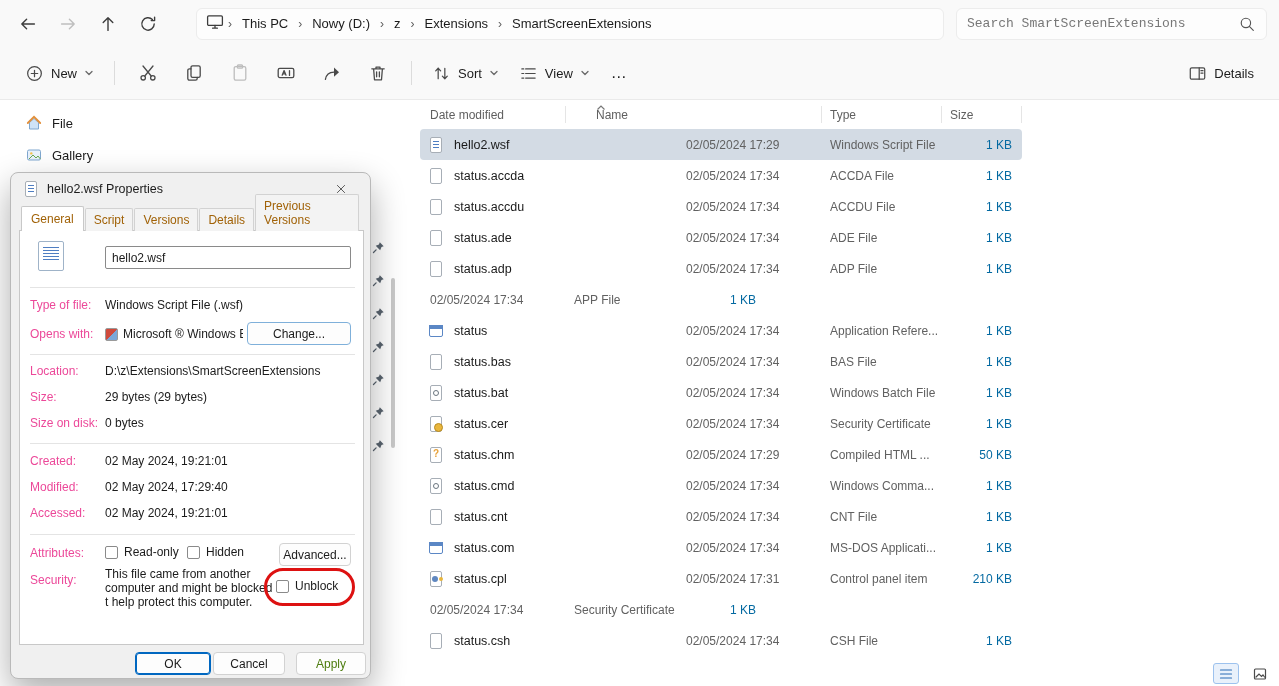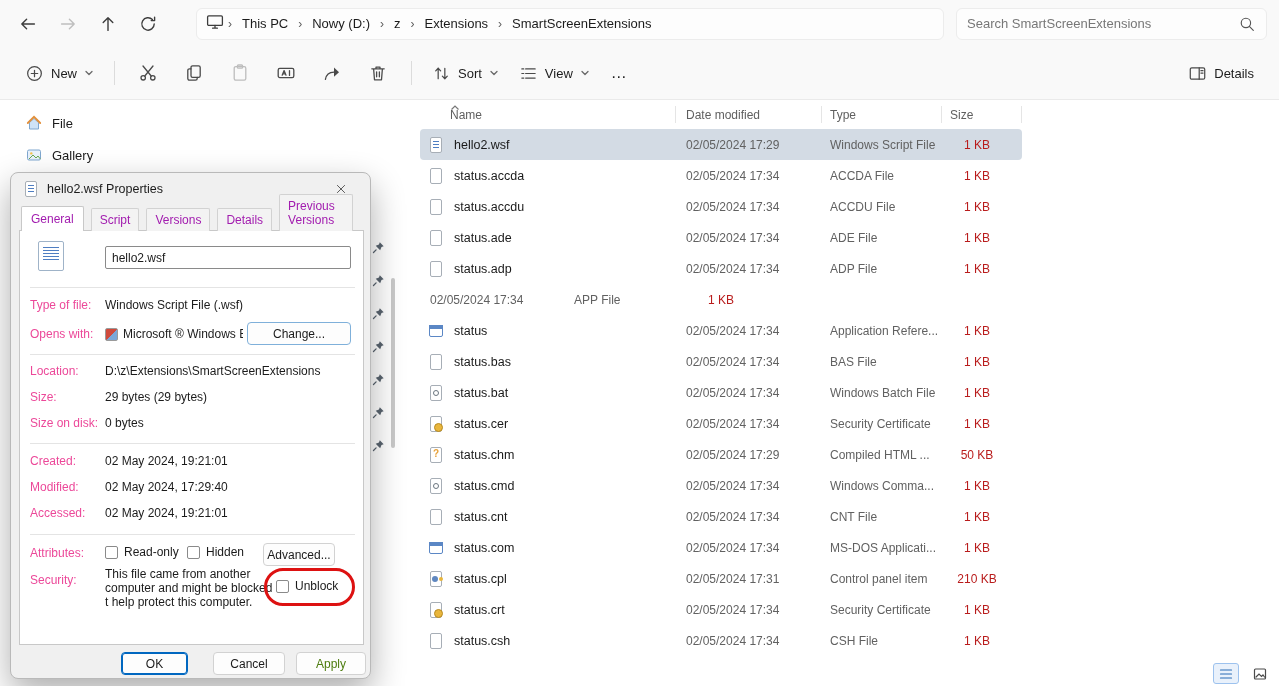--- a/index.html
+++ b/index.html
@@ -13,21 +13,21 @@
   .navbtn{width:40px;height:34px;border-radius:4px;display:flex;align-items:center;justify-content:center;flex:none;cursor:pointer}
   .navbtn svg{stroke:#3d3d3d;fill:none;stroke-width:1.4;stroke-linecap:round;stroke-linejoin:round}
   .navbtn.disabled svg{stroke:#bfbfbf}
   .addrbar{flex:none;width:748px;height:32px;margin-left:28px;background:#fdfdfd;border:1px solid #ececec;
            border-radius:6px;display:flex;align-items:center;padding:0 8px;gap:2px;overflow:hidden}
   .crumb{font-size:13px;padding:3px 7px;border-radius:4px;white-space:nowrap;cursor:pointer}
   .chev{color:#5d5d5d;font-size:12px;padding:0 1px}
   .bcicon svg{stroke:#3d3d3d;fill:none;stroke-width:1.3;stroke-linecap:round}
   .searchbar{margin-left:12px;flex:1;height:32px;background:#fdfdfd;border:1px solid #ececec;border-radius:6px;
              display:flex;align-items:center;padding:0 10px;margin-right:4px;gap:8px}
-  .searchbar input{border:0;outline:0;background:transparent;flex:1;font-size:13px;font-family:Liberation Sans, sans-serif;color:#1b1b1b}
+  .searchbar input{border:0;outline:0;background:transparent;flex:1;font-size:13px;font-family:Liberation Mono, monospace;color:#1b1b1b}
   .searchbar input::placeholder{color:#777}
   .searchbar svg{stroke:#555;fill:none;stroke-width:1.3;stroke-linecap:round}
 
   
   .toolbar{position:absolute;left:0;top:47px;width:1279px;height:53px;background:#f9f9f9;
            border-bottom:1px solid #eaeaea;display:flex;align-items:center;padding:0 16px;gap:2px}
   .tbtn{display:flex;align-items:center;gap:7px;padding:7px 9px;border-radius:4px;font-size:13px;cursor:pointer;white-space:nowrap}
   .tbtn svg,.iconbtn svg{stroke:#4a4a4a;fill:none;stroke-width:1.3;stroke-linecap:round;stroke-linejoin:round}
   .iconbtn{width:44px;height:36px;display:flex;align-items:center;justify-content:center;border-radius:4px;cursor:pointer}
   .iconbtn.disabled svg{stroke:#bdbdbd}
@@ -54,21 +54,21 @@
   .h-type{width:120px;padding-left:8px}
   .h-size{width:80px;padding-left:8px}
   .sortcaret{position:absolute;left:30px;top:0}
   .sortcaret svg{stroke:#777;fill:none;stroke-width:1.2}
   .rows{position:absolute;left:420px;top:129px;width:602px}
   .row{display:flex;height:31px;align-items:center;border-radius:4px;cursor:pointer}
   .row.sel{background:#d3dbe4}
   .c-name{width:256px;display:flex;align-items:center;gap:10px;padding-left:8px;font-size:12.5px;color:#191919;overflow:hidden;white-space:nowrap}
   .c-mod{width:146px;font-size:12px;color:#616161;padding-left:10px}
   .c-type{width:120px;font-size:12px;color:#616161;padding-left:8px;overflow:hidden;white-space:nowrap}
-  .c-size{width:80px;font-size:12px;color:#b91c1c;text-align:center;padding-right:10px}
+  .c-size{width:80px;font-size:12px;color:#0369a1;text-align:right;padding-right:10px}
 
   
   .ic{width:16px;height:16px;position:relative;display:inline-block;flex:none}
   .ic::before{content:"";position:absolute;left:2px;right:2px;top:0;bottom:0;background:#fff;
               border:1px solid #a7aeb6;border-radius:2px}
   .ic-wsf::after{content:"";position:absolute;left:5px;right:5px;top:4px;height:8px;
                  background:repeating-linear-gradient(#4f7ec2 0 1px,transparent 1px 3px)}
   .ic-cert::after,.ic-crt::after{content:"";position:absolute;right:1px;bottom:0;width:7px;height:7px;border-radius:50%;
                  background:#e9b63c;border:1px solid #b78b22}
   .ic-chm::after{content:"?";position:absolute;left:0;right:0;top:1px;text-align:center;font-size:10px;font-weight:bold;color:#e8a33c}
@@ -88,42 +88,42 @@
 
   
   .dialog{position:absolute;left:10px;top:172px;width:361px;height:507px;background:#f0f0f0;
           border:1px solid #b9b9b9;border-radius:8px;box-shadow:0 14px 34px rgba(0,0,0,.32);z-index:10;font-size:12px}
   .dlg-title{height:32px;display:flex;align-items:center;padding:0 12px;gap:8px}
   .dlg-title .t{font-size:12.5px}
   .dlg-close{margin-left:auto;width:34px;height:26px;display:flex;align-items:center;justify-content:center;border-radius:4px;cursor:pointer}
   .dlg-close svg{stroke:#222;fill:none;stroke-width:1.2;stroke-linecap:round}
   .tabs{display:flex;padding:0 10px;height:25px;align-items:flex-end;position:relative;z-index:3}
   .tab{padding:4px 8px;border:1px solid #d2d2d2;border-bottom:0;background:#f3f3f3;border-radius:2px 2px 0 0;
-       margin-right:7px;font-size:12px;position:relative;top:1px;cursor:pointer;color:#a21caf}
+       margin-right:1px;font-size:12px;position:relative;top:1px;cursor:pointer;color:#a16207}
   .tab.active{background:#fff;padding:5px 9px;z-index:4;border-color:#c8c8c8}
   .page{position:absolute;left:8px;top:57px;width:345px;height:415px;background:#fff;border:1px solid #c8c8c8;z-index:2}
   .sep{position:absolute;left:10px;width:325px;border-top:1px solid #e4e4e4}
   .lbl{position:absolute;left:10px;font-size:12px;color:#ec4899;white-space:nowrap}
   .val{position:absolute;left:85px;font-size:12px;color:#1b1b1b;white-space:nowrap}
   .bigicon{position:absolute;left:18px;top:10px;width:26px;height:30px;background:#fff;border:1px solid #9fb3c8;border-radius:2px}
   .bigicon::after{content:"";position:absolute;left:4px;right:4px;top:5px;height:15px;
                   background:repeating-linear-gradient(#4f7ec2 0 1px,transparent 1px 3px)}
   .fname{position:absolute;left:85px;top:15px;width:246px;height:23px;border:1px solid #8a8a8a;border-radius:2px;
          font-size:12px;font-family:inherit;padding:0 6px;outline:none;color:#1b1b1b;background:#fff}
   .appicon{position:absolute;left:85px;top:97px;width:13px;height:13px;border-radius:2px;
            background:linear-gradient(135deg,#cf4a3c 0 50%,#7ba7d7 50%);border:1px solid #9a9a9a}
   .pbtn,.dbtn{position:absolute;height:23px;display:flex;align-items:center;justify-content:center;background:#fdfdfd;
         border:1px solid #d2d2d2;border-radius:4px;font-size:12px;font-family:inherit;cursor:pointer;color:#1b1b1b}
   .cbrow{position:absolute;display:flex;align-items:center;gap:6px;font-size:12px;cursor:pointer;white-space:nowrap}
   .cb{width:13px;height:13px;border:1px solid #8a8a8a;border-radius:2px;background:#fff;flex:none}
   .sectext{position:absolute;left:85px;top:336px;width:168px;font-size:12px;line-height:14px;color:#1b1b1b}
   .redring{position:absolute;left:244px;top:337px;width:91px;height:38px;border:3px solid #dd1111;border-radius:19px;z-index:5;pointer-events:none}
   #btn-change{left:227px;top:91px;width:104px;border-color:#7fb0da}
-  #btn-advanced{left:243px;top:312px;width:72px}
-  #btn-ok{left:110px;top:479px;width:67px;border-color:#0067c0;box-shadow:inset 0 0 0 1px #0067c0}
+  #btn-advanced{left:259px;top:312px;width:72px}
+  #btn-ok{left:124px;top:479px;width:76px;border-color:#0067c0;box-shadow:inset 0 0 0 1px #0067c0}
   #btn-cancel{left:202px;top:479px;width:72px}
   #btn-apply{left:285px;top:479px;width:70px;color:#4d7c0f}
 </style>
 </head>
 <body>
 
 <div id="app">
 
   <div class="topbar">
     <div class="navbtn">
@@ -295,31 +295,31 @@
           <path d="M4.4 9.6 1.6 12.4" stroke="#5a6570" stroke-width="1.4" fill="none" stroke-linecap="round"></path>
         </svg></div>
       <div class="pin"><svg width="13" height="13" viewBox="0 0 14 14">
           <path d="M8.4 1.4 12.6 5.6 10.2 6.5 8.8 10 4 5.2 7.5 3.8z" fill="#5a6570"></path>
           <path d="M4.4 9.6 1.6 12.4" stroke="#5a6570" stroke-width="1.4" fill="none" stroke-linecap="round"></path>
         </svg></div>
     </div>
   <div class="sb-scroll"></div>
 
   <div class="listhead">
+    <span class="hcell h-mod">
+        <span>Date modified</span>
+      </span>
     <span class="hcell h-name">
       <span class="sortcaret">
         <svg width="10" height="7" viewBox="0 0 10 7">
             <path d="M1.5 5.5 5 2l3.5 3.5"></path>
           </svg>
       </span>
       <span>Name</span>
     </span>
-    <span class="hcell h-mod">
-        <span>Date modified</span>
-      </span>
     <span class="hcell h-type">
         <span>Type</span>
       </span>
     <span class="hcell h-size">
         <span>Size</span>
       </span>
   </div>
 
   <div class="rows">
     <div class="row sel">
@@ -462,24 +462,20 @@
       <span class="cell c-name">
         <span class="ic ic-cpl"></span>
         <span class="nm">status.cpl</span>
       </span>
       <span class="cell c-mod">02/05/2024 17:31</span>
       <span class="cell c-type">Control panel item</span>
       <span class="cell c-size">210 KB</span>
     </div>
 
     <div class="row">
-      <span class="cell c-name">
-        <span class="ic ic-crt"></span>
-        <span class="nm">status.crt</span>
-      </span>
       <span class="cell c-mod">02/05/2024 17:34</span>
       <span class="cell c-type">Security Certificate</span>
       <span class="cell c-size">1 KB</span>
     </div>
 
     <div class="row">
       <span class="cell c-name">
         <span class="ic ic-doc"></span>
         <span class="nm">status.csh</span>
       </span>

